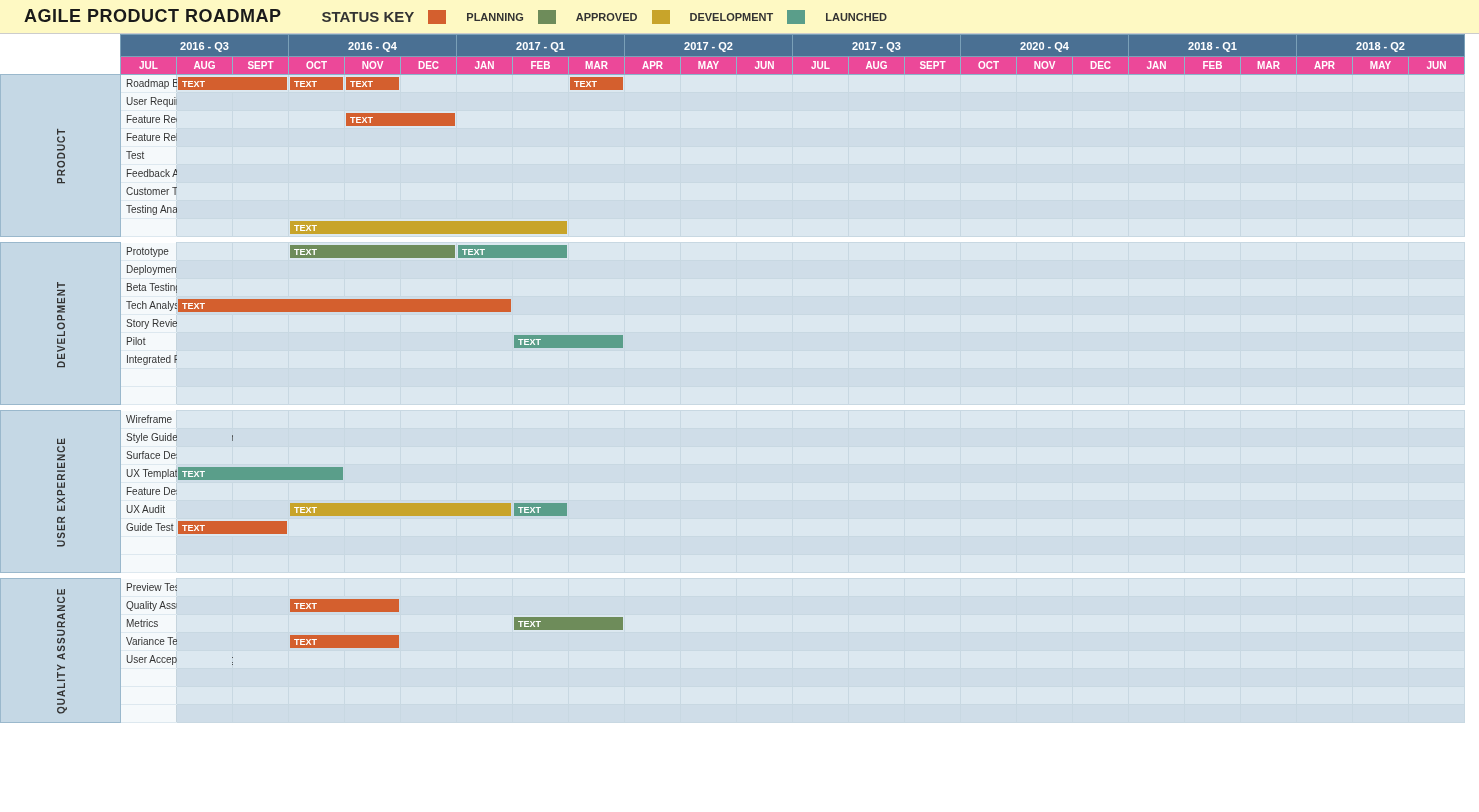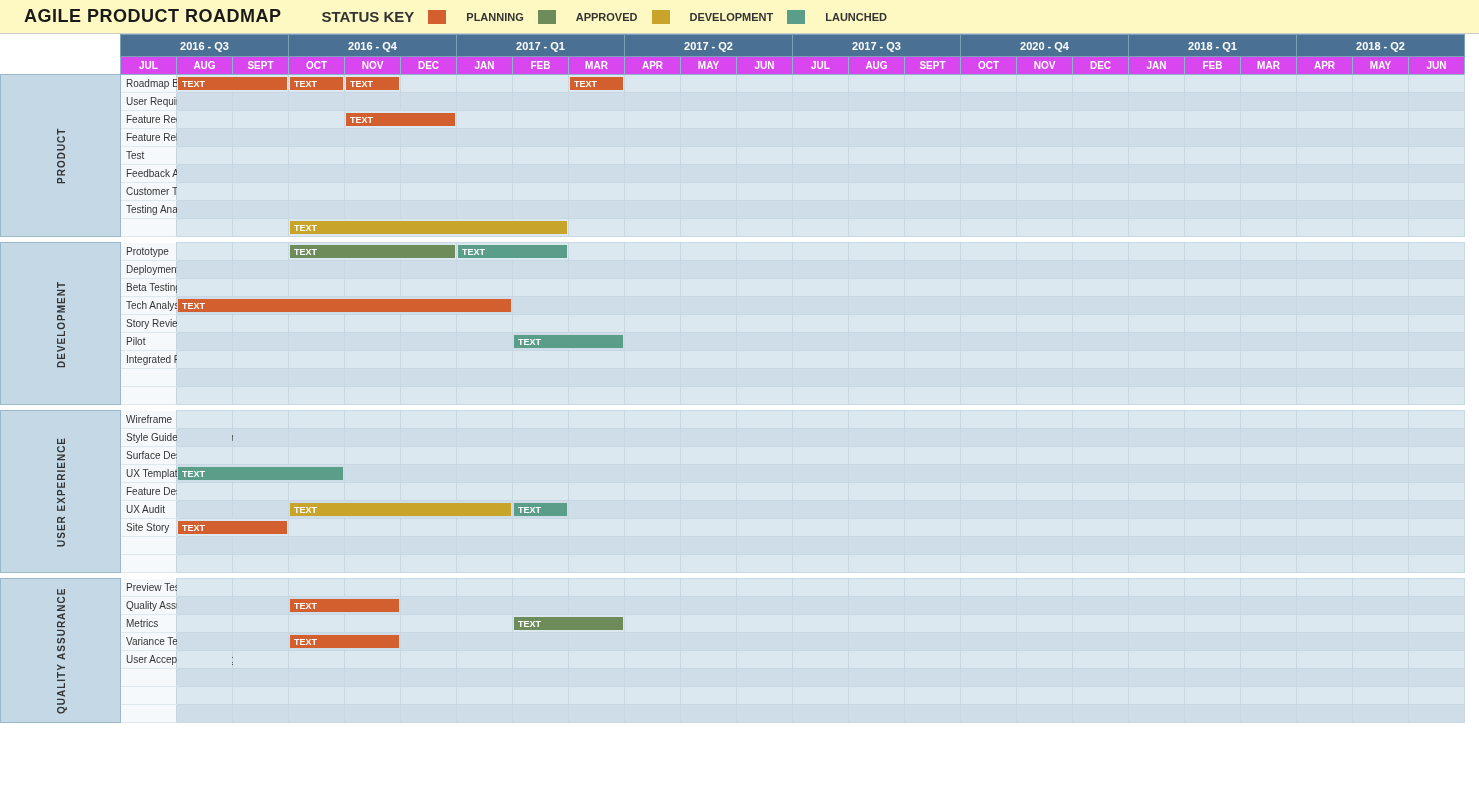--- a/index.html
+++ b/index.html
@@ -72,21 +72,21 @@
       text-align: center;
       font-weight: bold;
       font-size: 11px;
       border: 1px solid #7aa0b8;
       height: 22px;
       vertical-align: middle;
     }
 
     
     .month-header {
-      background: #d946ef;
+      background: #ec4899;
       color: #fff;
       text-align: center;
       font-size: 10px;
       font-weight: bold;
       border: 1px solid #8ab5cc;
       height: 18px;
       vertical-align: middle;
     }
 
     
@@ -915,21 +915,21 @@
           <td class="gantt-cell"></td>
           <td class="gantt-cell"></td>
           <td class="gantt-cell"></td>
           <td class="gantt-cell"></td>
           <td class="gantt-cell"></td>
           <td class="gantt-cell"></td>
           <td class="gantt-cell"></td>
           <td class="gantt-cell"></td>
         </tr>
         <tr class="data-row">
-          <td class="task-label">Site Story</td>
+          <td class="task-label">Guide Test</td>
           <td colspan="2" class="gantt-cell" style="position: relative;">
             <div class="bar bar-planning" style="left: 1px; right: 1px;">TEXT</div>
           </td>
           <td class="gantt-cell"></td>
           <td class="gantt-cell"></td>
           <td class="gantt-cell"></td>
           <td class="gantt-cell"></td>
           <td class="gantt-cell"></td>
           <td class="gantt-cell"></td>
           <td class="gantt-cell"></td>

